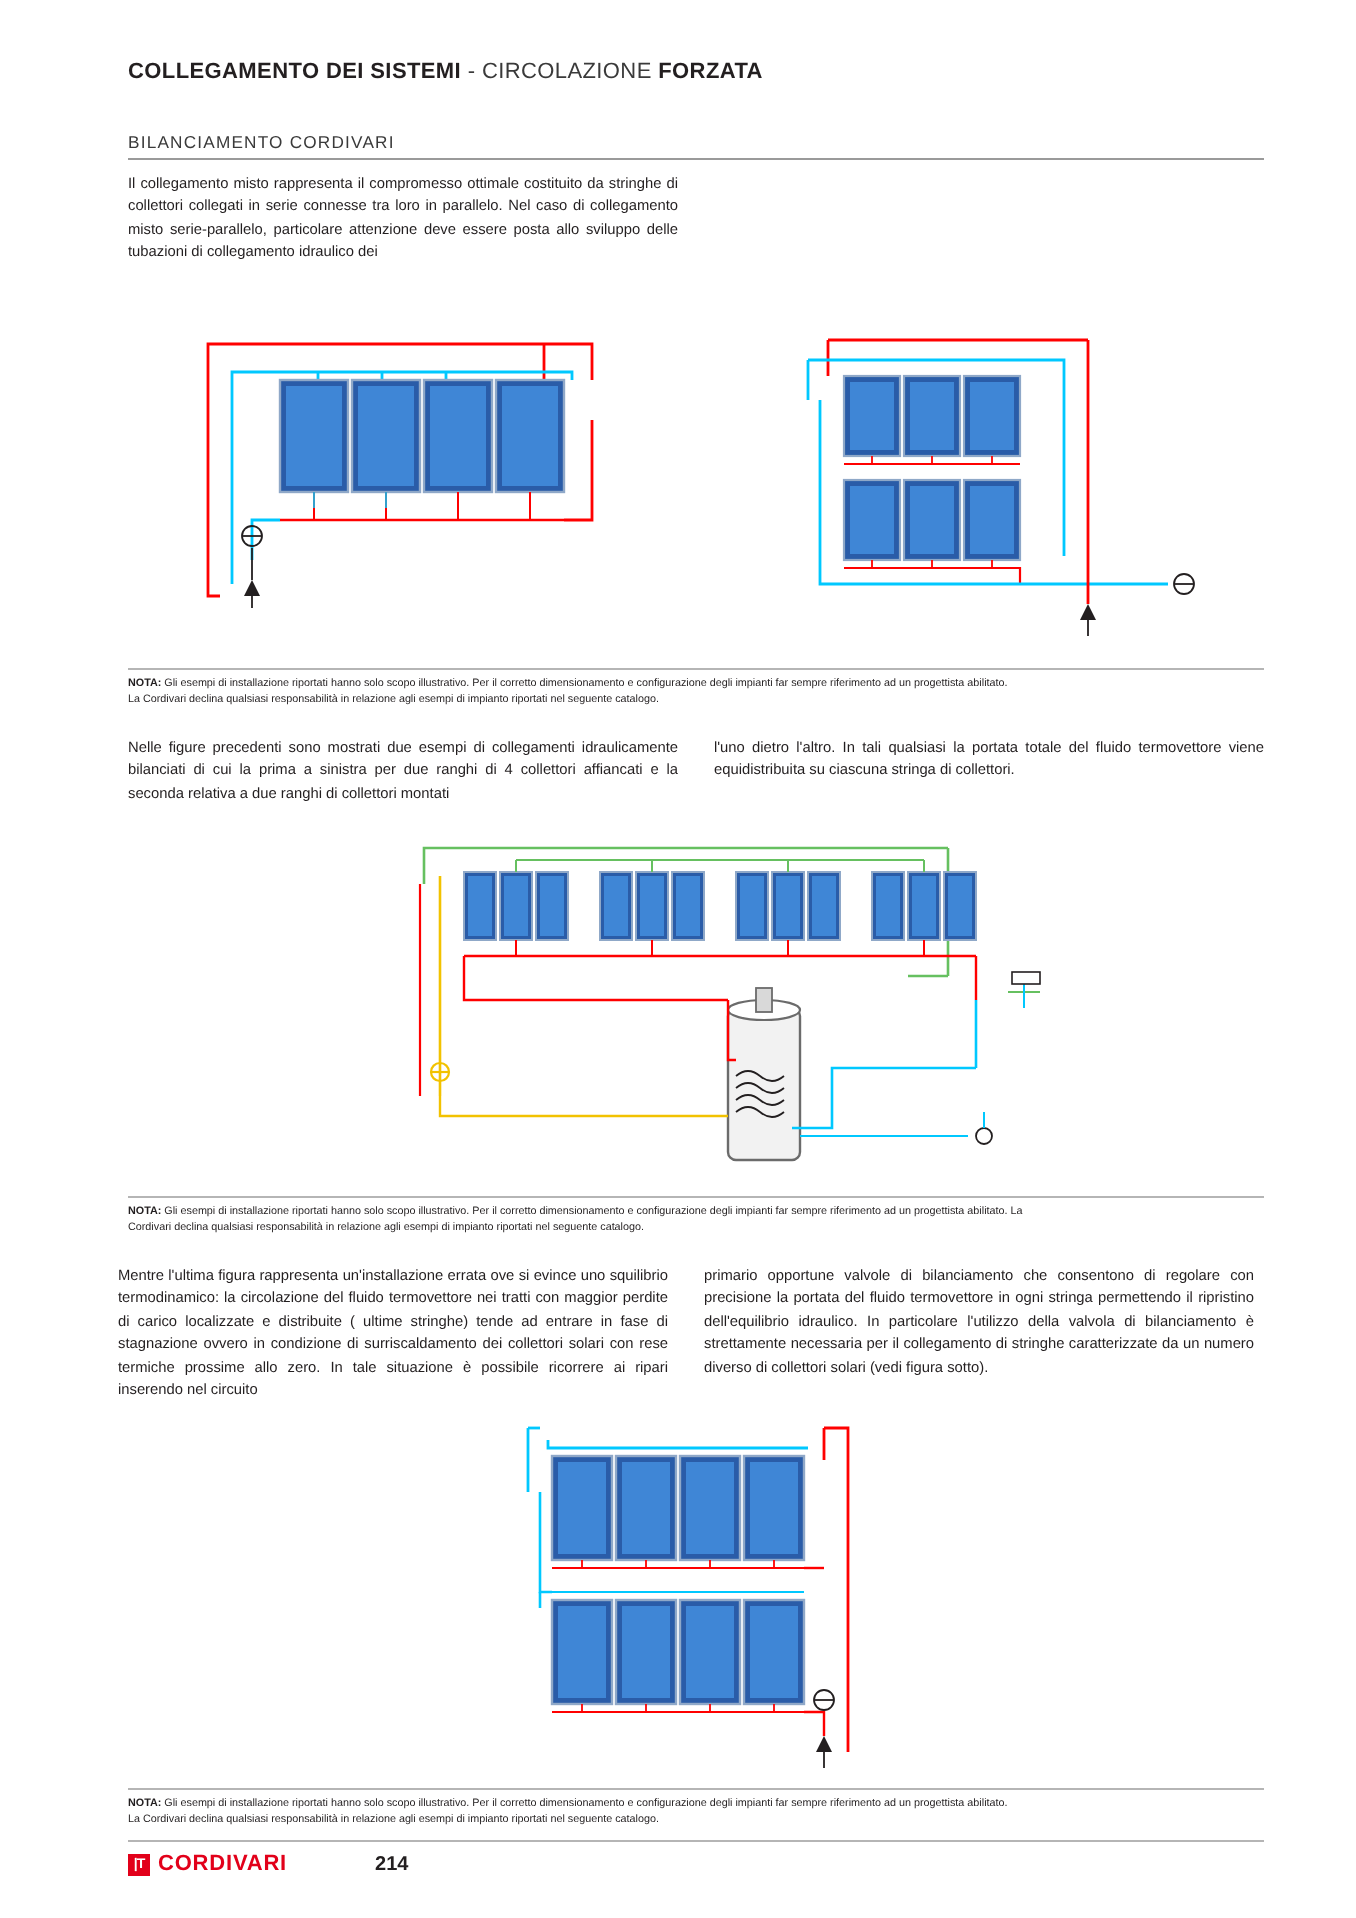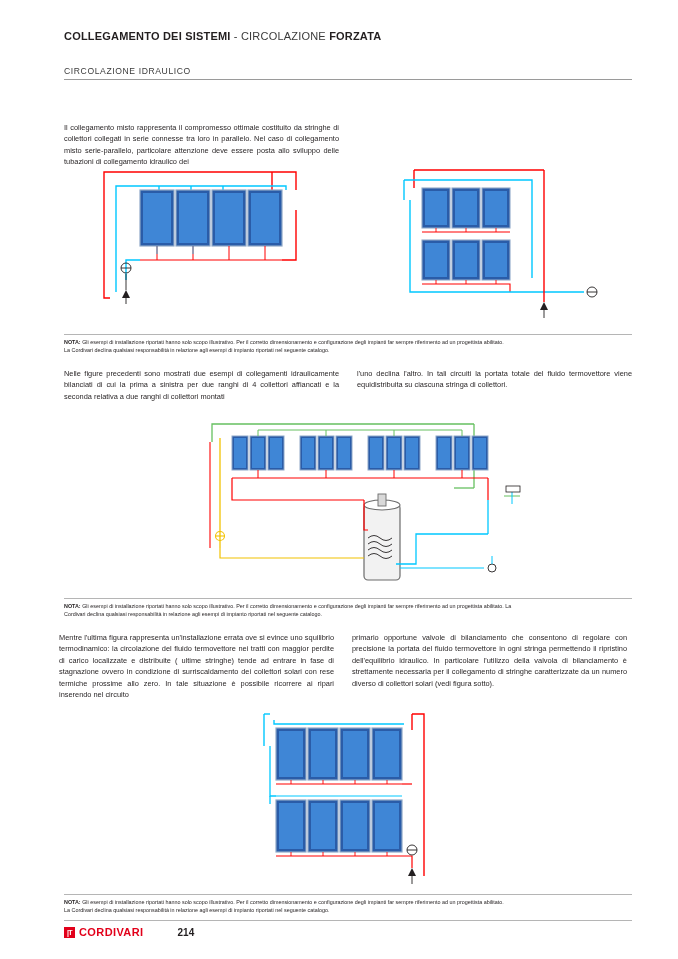--- a/index.html
+++ b/index.html
@@ -52,21 +52,21 @@
     width: 568px;
     display: flex;
     gap: 18px;
     font-size: 7.4px;
     line-height: 1.55;
     text-align: justify;
     color: #231f20;
   }
   .cols > div { width: 275px; }
 
-  .para1 { left: 64px; top: 86px; margin-top: 36px; }
+  .para1 { left: 64px; top: 86px; }
   .para2 { left: 64px; top: 368px; }
   .para3 { left: 59px; top: 632px; }
 
   
   .note {
     position: absolute;
     left: 64px;
     width: 568px;
     font-size: 5.4px;
     line-height: 1.5;
@@ -100,21 +100,21 @@
     margin-right: 4px;
     letter-spacing: -0.5px;
   }
   .logo-text {
     font-size: 11px;
     font-weight: bold;
     color: #e2001a;
     letter-spacing: 0.4px;
   }
   .page-num {
-    margin-left: 34px;
+    margin-left: 44px;
     font-size: 10px;
     font-weight: bold;
     color: #231f20;
   }
 
   
   .figure { position: absolute; }
   .fig1 { left: 64px; top: 150px; width: 568px; height: 180px; }
   .fig2 { left: 64px; top: 408px; width: 568px; height: 186px; }
   .fig3 { left: 64px; top: 700px; width: 568px; height: 190px; }
@@ -123,21 +123,21 @@
 </style>
 </head>
 <body>
 
 <div class="page">
 
   <div class="title">
     <span class="b">COLLEGAMENTO DEI SISTEMI</span><span class="n"> - </span><span class="n">CIRCOLAZIONE </span><span class="b">FORZATA</span>
   </div>
 
-  <div class="subtitle">CIRCOLAZIONE IDRAULICO</div>
+  <div class="subtitle">BILANCIAMENTO CORDIVARI</div>
 
   <div class="cols para1">
     <div>Il collegamento misto rappresenta il compromesso ottimale costituito da stringhe di collettori collegati in serie connesse tra loro in parallelo. Nel caso di collegamento misto serie-parallelo, particolare attenzione deve essere posta allo sviluppo delle tubazioni di collegamento idraulico dei</div>
   </div>
 
   <div class="figure fig1">
     <svg width="568" height="180" viewBox="0 0 568 180">
 
       <g>
 
@@ -221,21 +221,21 @@
     </svg>
   </div>
 
   <div class="note note1">
     <b>NOTA:</b><span> Gli esempi di installazione riportati hanno solo scopo illustrativo. Per il corretto dimensionamento e configurazione degli impianti far sempre riferimento ad un progettista abilitato.</span><br>
     <span>La Cordivari declina qualsiasi responsabilità in relazione agli esempi di impianto riportati nel seguente catalogo.</span>
   </div>
 
   <div class="cols para2">
     <div>Nelle figure precedenti sono mostrati due esempi di collegamenti idraulicamente bilanciati di cui la prima a sinistra per due ranghi di 4 collettori affiancati e la seconda relativa a due ranghi di collettori montati</div>
-    <div>l'uno declina l'altro. In tali circuiti la portata totale del fluido termovettore viene equidistribuita su ciascuna stringa di collettori.</div>
+    <div>l'uno dietro l'altro. In tali qualsiasi la portata totale del fluido termovettore viene equidistribuita su ciascuna stringa di collettori.</div>
   </div>
 
   <div class="figure fig2">
     <svg width="568" height="186" viewBox="0 0 568 186">
 
       <path d="M148,34 L148,16 L410,16" fill="none" stroke="#66c060" stroke-width="1.3"></path>
       <path d="M410,16 L410,80" fill="none" stroke="#66c060" stroke-width="1.3"></path>
       <path d="M410,80 L390,80" fill="none" stroke="#66c060" stroke-width="1.3"></path>
 
       <path d="M156,30 L156,140" fill="none" stroke="#f2c200" stroke-width="1.3"></path>

